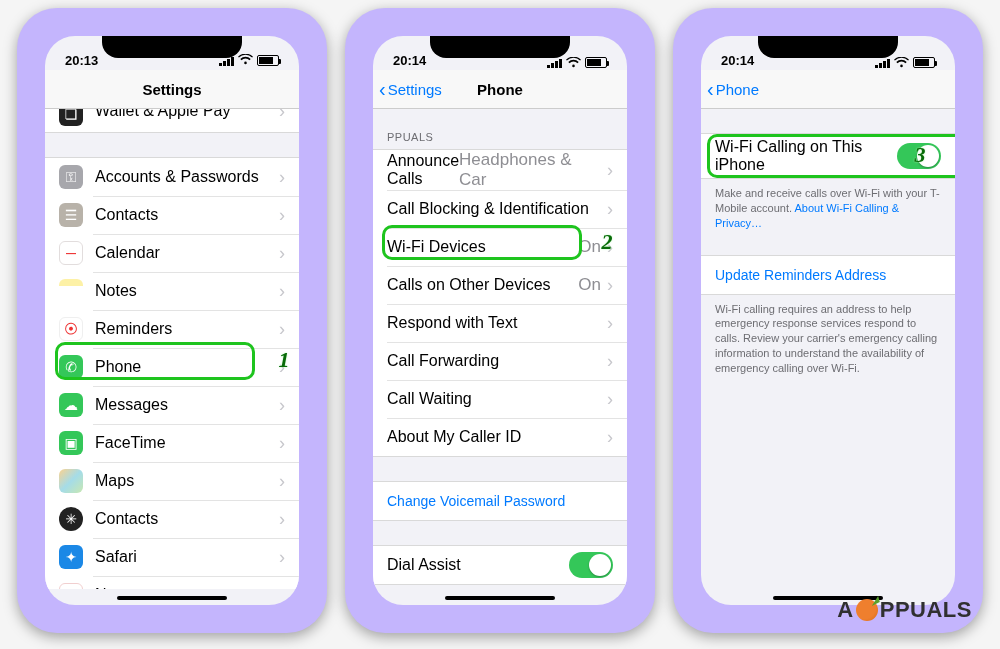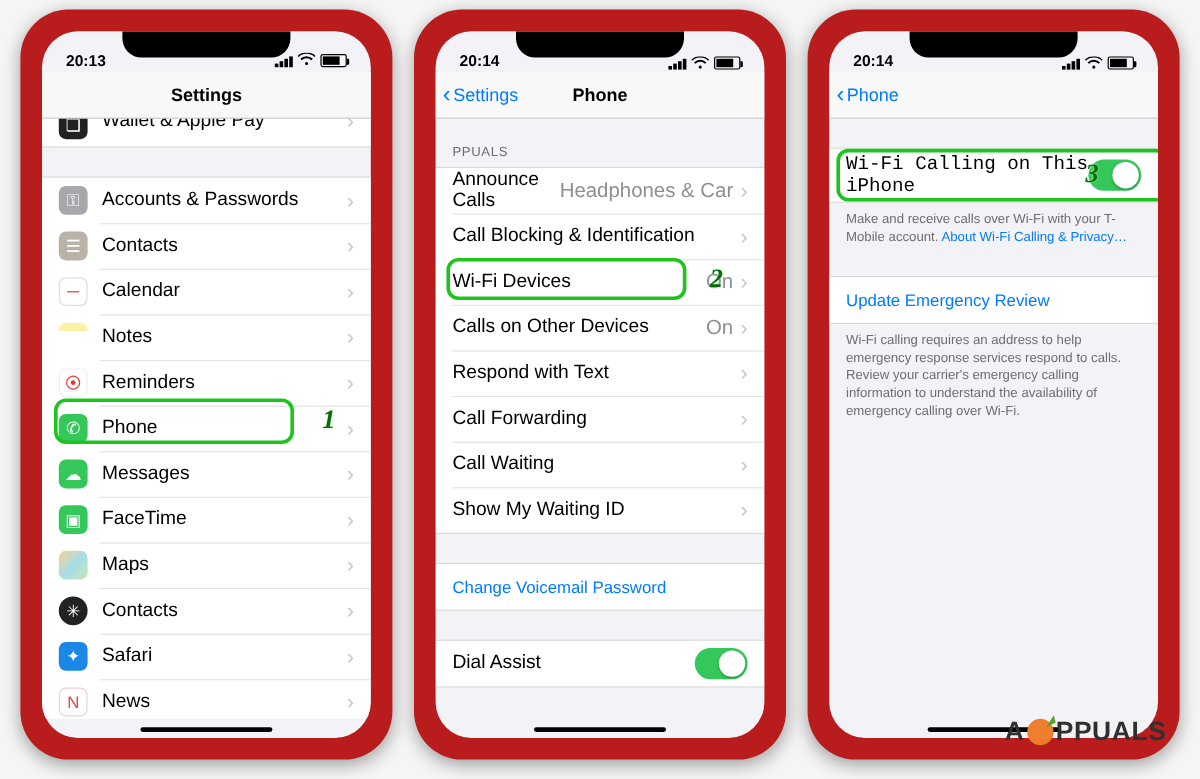--- a/index.html
+++ b/index.html
@@ -13,23 +13,23 @@
   }
   .phones {
     display: flex;
     gap: 18px;
     justify-content: center;
     padding: 8px 10px;
   }
   .phone {
     width: 310px;
     height: 625px;
-    background: #b91c1c;
+    background: #c4b5fd;
     border-radius: 40px;
-    padding: 18px;
+    padding: 28px;
     box-shadow: 0 4px 14px rgba(0,0,0,.35);
     position: relative;
   }
   .phone::after {  }
   .screen {
     width: 100%;
     height: 100%;
     background: #f2f2f7;
     border-radius: 30px;
     overflow: hidden;
@@ -352,21 +352,21 @@
           </div>
           <div class="row">
             <span class="label">Call Forwarding</span>
             <span class="disc">›</span>
           </div>
           <div class="row">
             <span class="label">Call Waiting</span>
             <span class="disc">›</span>
           </div>
           <div class="row">
-            <span class="label">Show My Waiting ID</span>
+            <span class="label">About My Caller ID</span>
             <span class="disc">›</span>
           </div>
         </div>
         <div class="spacer"></div>
         <div class="list">
           <div class="row">
             <span class="link-label">Change Voicemail Password</span>
           </div>
         </div>
         <div class="spacer"></div>
@@ -407,32 +407,32 @@
       </div>
       <div class="nav-bar">
         <div class="nav-back">
           <span class="chev">‹</span>
           <span>Phone</span>
         </div>
       </div>
       <div class="content">
         <div class="spacer"></div>
         <div class="list">
-          <div class="row" style="min-height:44px;font-family:Liberation Mono, monospace;">
+          <div class="row" style="min-height:44px;">
             <span class="label">Wi-Fi Calling on This iPhone</span>
             <span class="toggle"></span>
           </div>
         </div>
         <div class="footer-note">
           <span>Make and receive calls over Wi-Fi with your T-Mobile account. </span><a>About Wi-Fi Calling &amp; Privacy…</a>
         </div>
         <div class="spacer"></div>
         <div class="list">
           <div class="row">
-            <span class="link-label">Update Emergency Review</span>
+            <span class="link-label">Update Reminders Address</span>
           </div>
         </div>
         <div class="footer-note">Wi-Fi calling requires an address to help emergency response services respond to calls. Review your carrier's emergency calling information to understand the availability of emergency calling over Wi-Fi.</div>
       </div>
       <div class="home-ind"></div>
       <div class="highlight" style="left:6px; top:98px; width:276px; height:44px;"></div>
       <div class="step-badge" style="left:205px; top:105px;">3</div>
     </div>
   </div>
 

